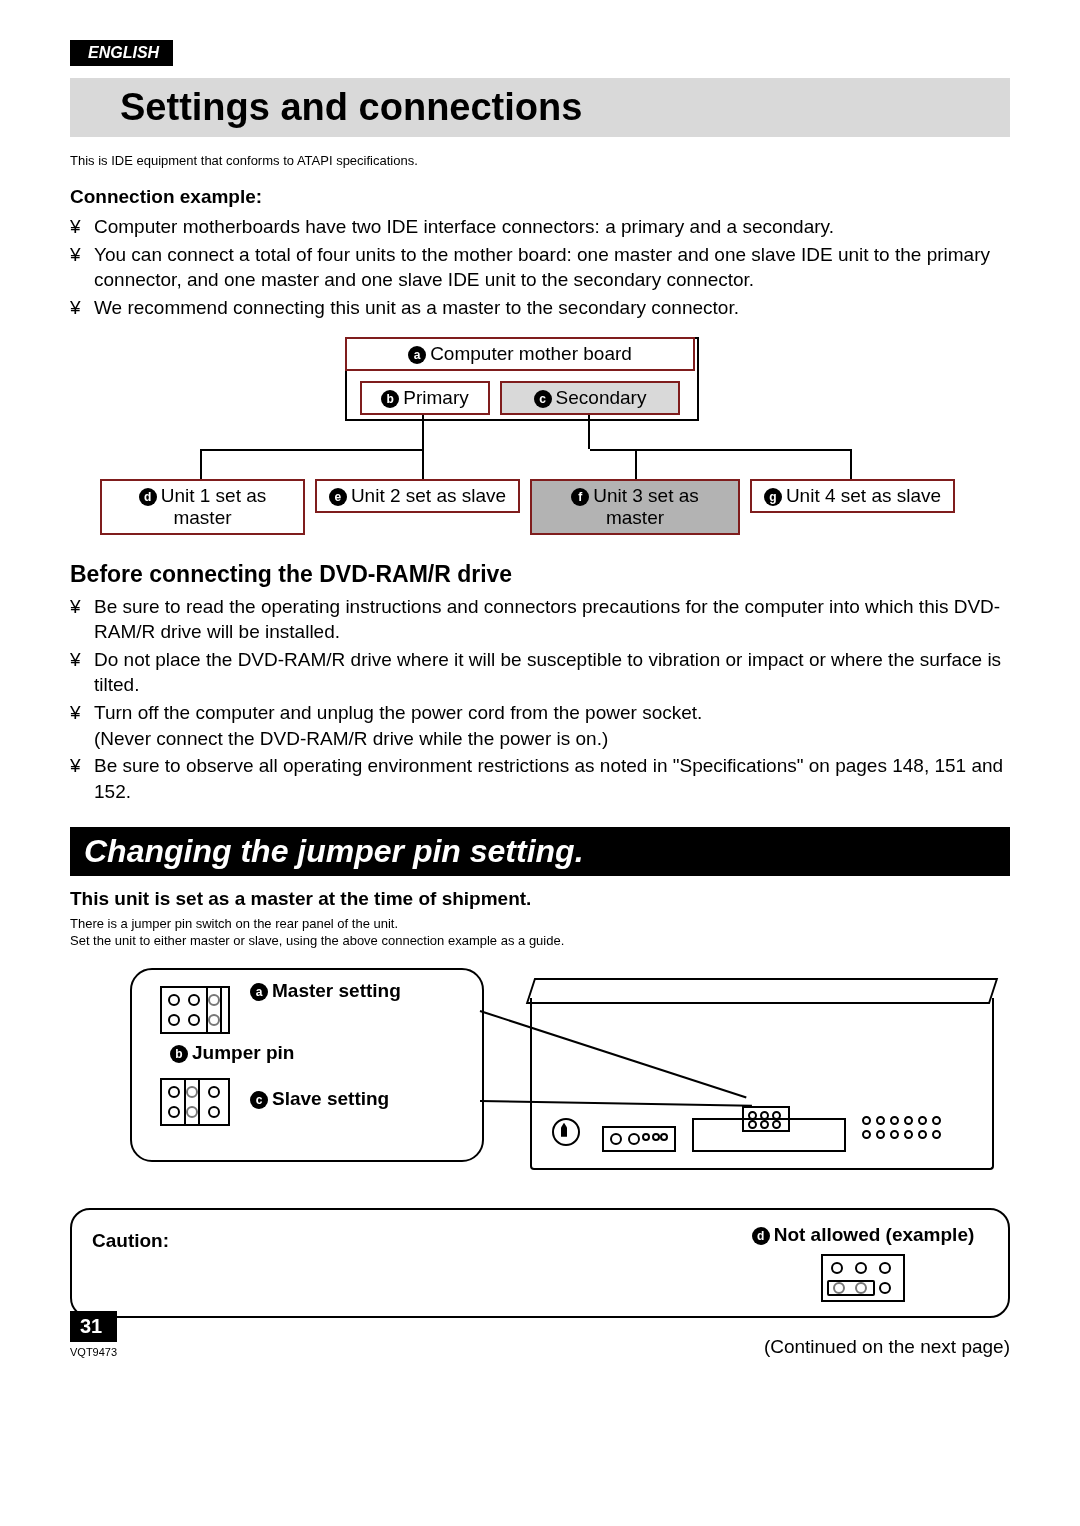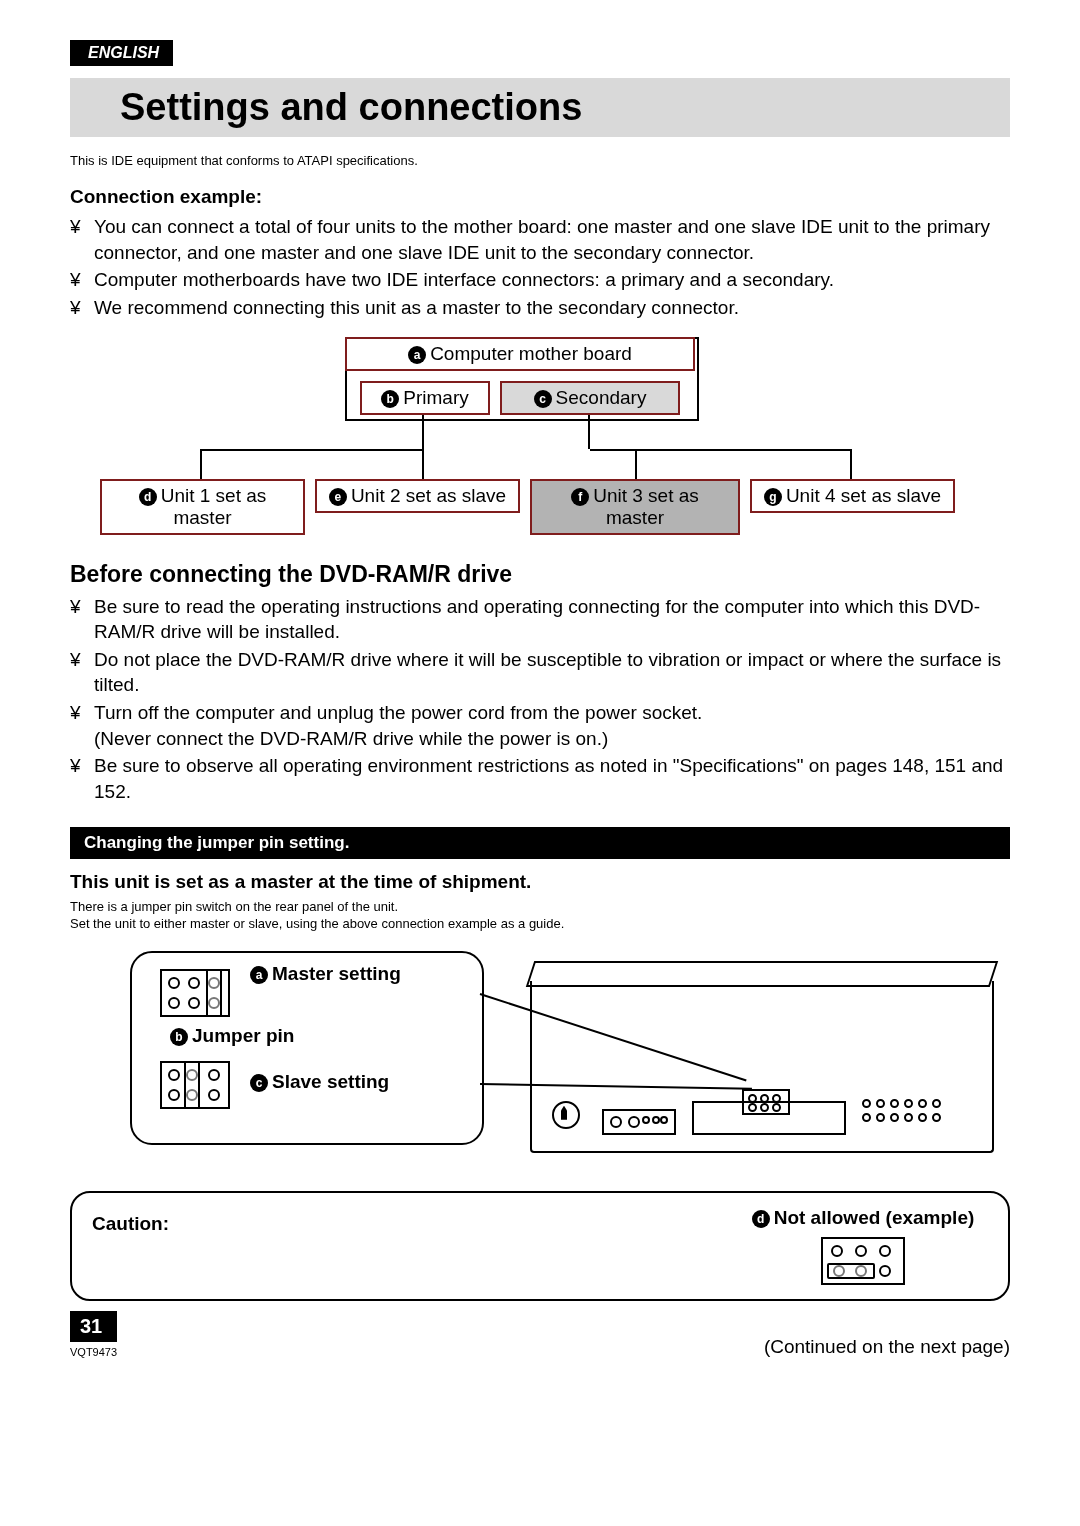--- a/index.html
+++ b/index.html
@@ -115,23 +115,24 @@
   .vline-u2 { left:322px; top:112px; width:2px; height:30px;}
   .vline-u3 { left:535px; top:112px; width:2px; height:30px;}
   .vline-u4 { left:750px; top:112px; width:2px; height:30px;}
   
   .h2 {
     font-size: 23px; font-weight: bold;
     margin: 8px 0 6px 0;
   }
   .black-band {
     background: #000; color: #fff;
-    font-size: 17px; font-weight: bold;
+    font-size: 32px; font-weight: bold;
     padding: 6px 14px;
     margin: 22px 0 12px 0;
+    font-style: italic;
   }
   
   .jumper-diagram {
     position: relative;
     width: 880px; height: 220px;
     margin: 20px 0 20px 60px;
     font-size: 19px;
   }
   .rounded-frame {
     position: absolute;
@@ -200,22 +201,22 @@
   <div class="lang-badge">ENGLISH</div>
 
   <div class="title-bar">
     <h1>Settings and connections</h1>
   </div>
 
   <div class="intro">This is IDE equipment that conforms to ATAPI specifications.</div>
 
   <div class="subhead">Connection example:</div>
   <ul class="bullets">
+    <li>Computer motherboards have two IDE interface connectors: a primary and a secondary.</li>
     <li>You can connect a total of four units to the mother board: one master and one slave IDE unit to the primary connector, and one master and one slave IDE unit to the secondary connector.</li>
-    <li>Computer motherboards have two IDE interface connectors: a primary and a secondary.</li>
     <li>We recommend connecting this unit as a master to the secondary connector.</li>
   </ul>
 
   <div class="diagram">
     <div class="mb-frame"></div>
     <div class="box motherboard">
       <span class="badge">a</span><span>Computer mother board</span>
     </div>
     <div class="box primary">
       <span class="badge">b</span><span>Primary</span>
@@ -240,21 +241,21 @@
     <div class="box unitrow u3">
       <span class="badge">f</span><span>Unit 3 set as master</span>
     </div>
     <div class="box unitrow u4">
       <span class="badge">g</span><span>Unit 4 set as slave</span>
     </div>
   </div>
 
   <div class="h2">Before connecting the DVD-RAM/R drive</div>
   <ul class="bullets">
-    <li>Be sure to read the operating instructions and operating connecting for the computer into which this DVD-RAM/R drive will be installed.</li>
+    <li>Be sure to read the operating instructions and connectors precautions for the computer into which this DVD-RAM/R drive will be installed.</li>
     <li>Do not place the DVD-RAM/R drive where it will be susceptible to vibration or impact or where the surface is tilted.</li>
     <li>
       <span>Turn off the computer and unplug the power cord from the power socket.</span><br>
       <span>(Never connect the DVD-RAM/R drive while the power is on.)</span>
     </li>
     <li>Be sure to observe all operating environment restrictions as noted in "Specifications" on pages 148, 151 and 152.</li>
   </ul>
 
   <div class="black-band">Changing the jumper pin setting.</div>
 

